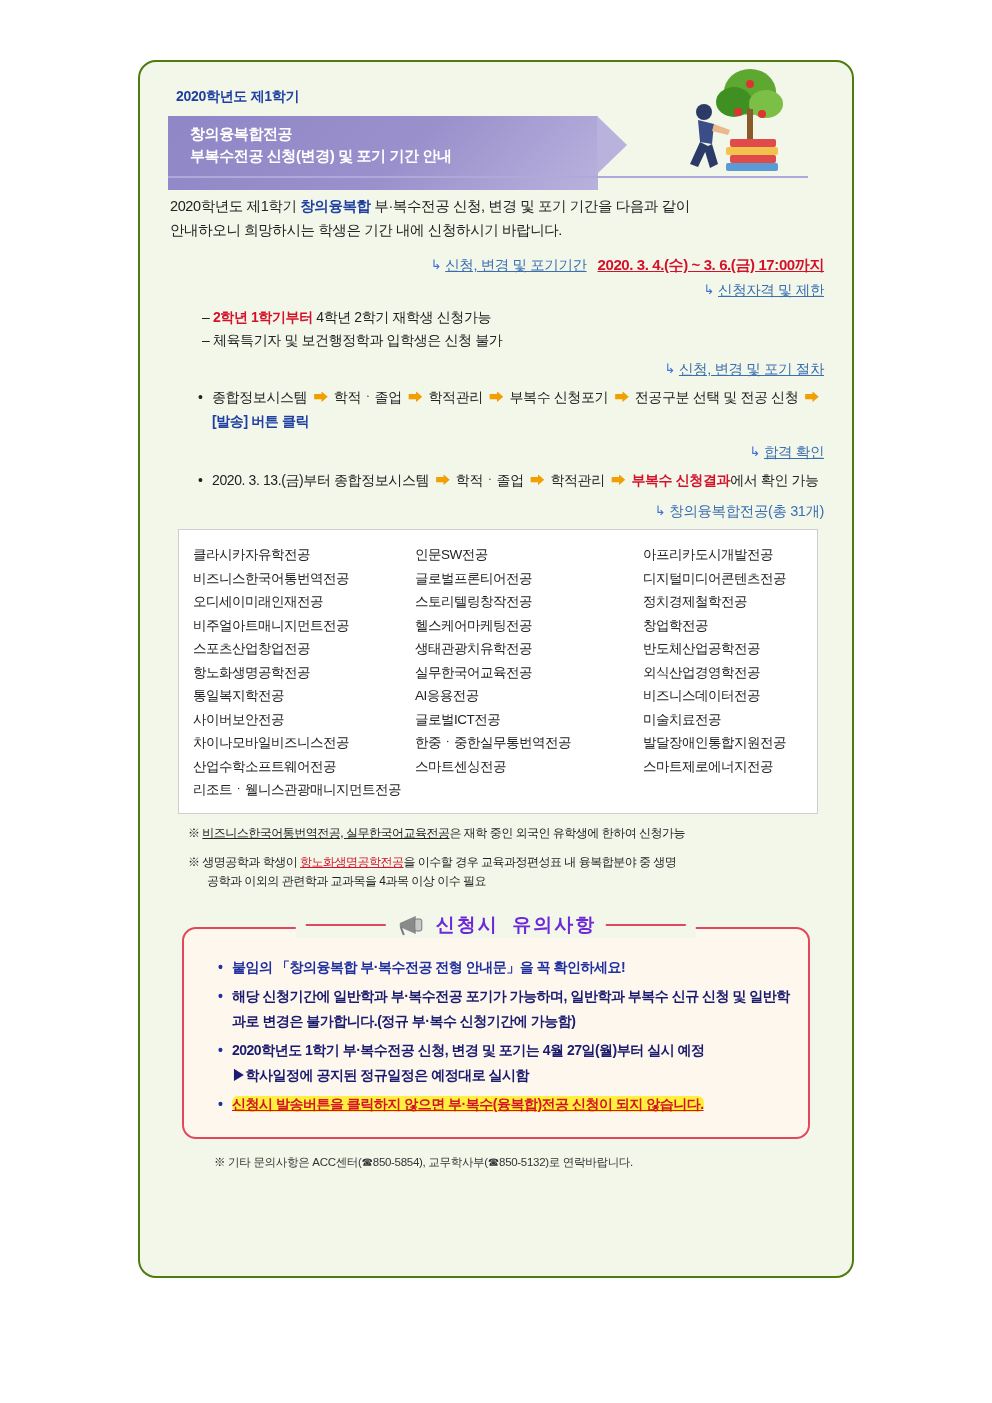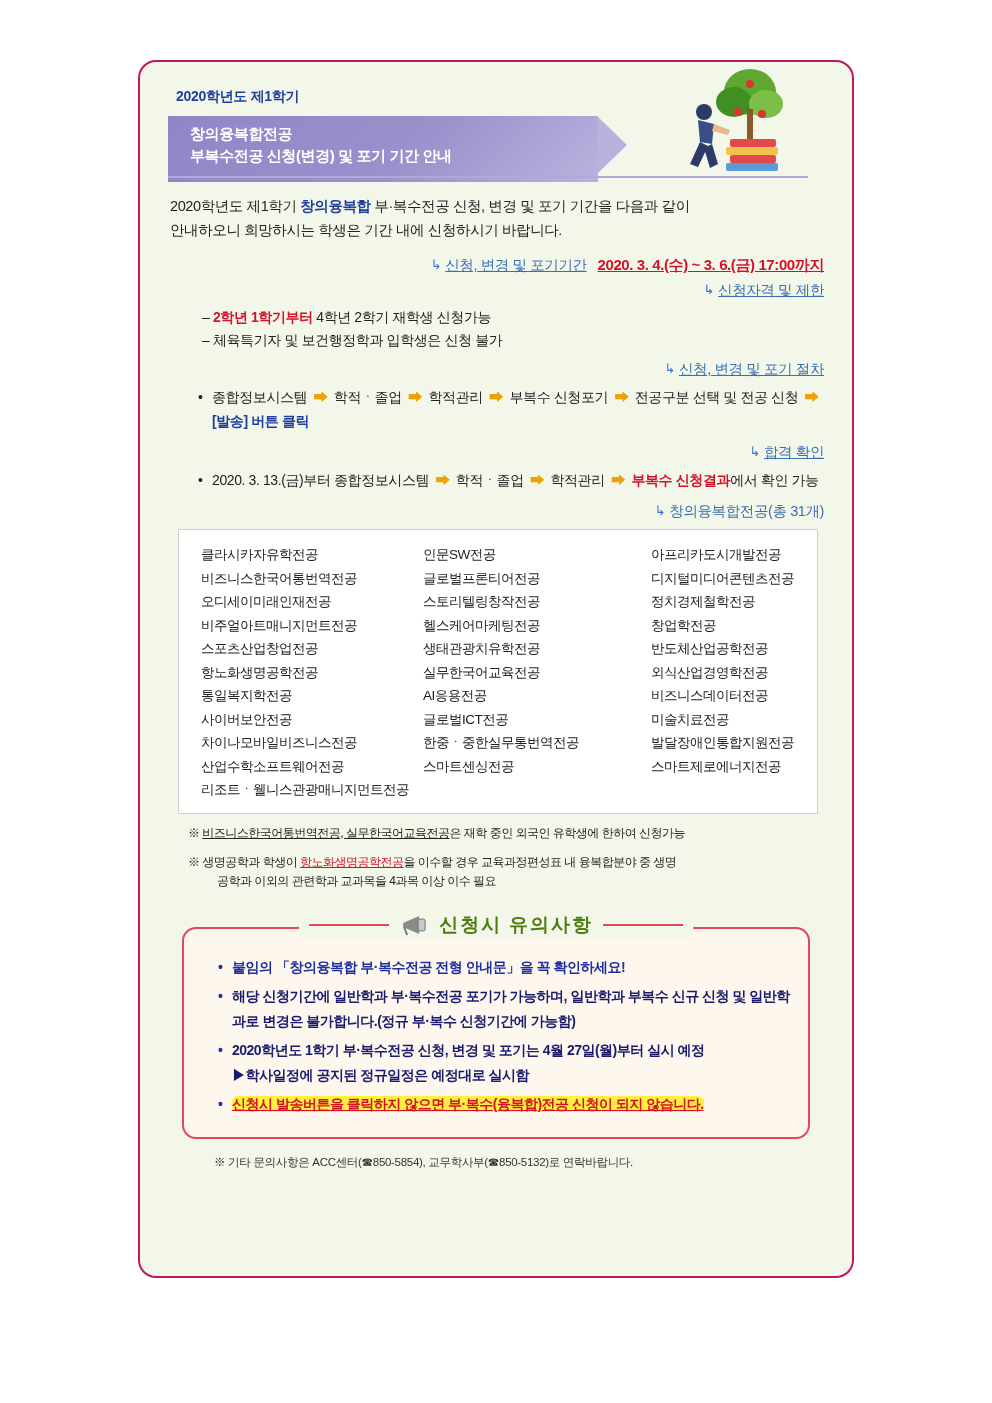--- a/index.html
+++ b/index.html
@@ -13,21 +13,21 @@
     font-family: "Liberation Sans", sans-serif;
     color: #222222;
     position: relative;
   }
   .page {
     position: absolute;
     left: 138px;
     top: 60px;
     width: 716px;
     height: 1218px;
-    border: 2px solid #be185d;
+    border: 2px solid #4d7c0f;
     border-radius: 18px;
     background: #f2f7ea;
     box-sizing: border-box;
     padding: 0;
   }
   .inner {
     padding: 26px 28px 10px 28px;
   }
 
   
@@ -41,21 +41,21 @@
   .banner-wrap {
     position: relative;
     height: 62px;
     margin-bottom: 16px;
   }
   .banner {
     position: absolute;
     left: 0;
     top: 0;
     width: 430px;
-    height: 66px;
+    height: 74px;
     background: linear-gradient(135deg, #8f86c6 0%, #9a90cc 55%, #b9b2dd 100%);
     color: #ffffff;
     box-sizing: border-box;
     padding: 7px 0 0 22px;
     font-size: 15px;
     font-weight: bold;
     line-height: 22px;
     letter-spacing: -0.4px;
   }
   .banner:after {
@@ -148,21 +148,21 @@
     color: #f0a000;
     font-weight: bold;
     padding: 0 3px;
   }
 
   
   .majors-box {
     margin: 8px 6px 6px 10px;
     border: 1px solid #cfcfcf;
     background: #ffffff;
-    padding: 14px 10px 12px 22px;
+    padding: 14px 10px 12px 14px;
   }
   .majors-grid {
     display: grid;
     grid-template-columns: 222px 228px 1fr;
     row-gap: 2px;
     font-size: 13.5px;
     line-height: 21.5px;
     letter-spacing: -0.5px;
   }
   .note {
@@ -194,25 +194,25 @@
     align-items: center;
     gap: 10px;
     white-space: nowrap;
   }
   .caution-title .line {
     width: 80px;
     height: 2px;
     background: #e2485c;
   }
   .caution-title .ttext {
-    color: #4d7c0f;
+    color: #6d28d9;
     font-size: 19px;
     font-weight: bold;
     letter-spacing: 2px;
-    font-family: Liberation Serif, serif;
+    font-family: Liberation Mono, monospace;
   }
   .caution ul {
     margin: 0;
     padding: 0 0 0 16px;
     list-style: none;
   }
   .caution li {
     position: relative;
     padding-left: 14px;
     font-size: 14px;
@@ -365,21 +365,21 @@
       </div>
     </div>
 
     <div class="note">
       <span>※</span>
       <span class="u">비즈니스한국어통번역전공, 실무한국어교육전공</span><span>은 재학 중인 외국인 유학생에 한하여 신청가능</span>
     </div>
     <div class="note">
       <span>※</span>
       <span>생명공학과 학생이 </span><span class="note-red">항노화생명공학전공</span><span>을 이수할 경우 교육과정편성표 내 융복합분야 중 생명</span><br>
-      <span style="margin-left:29px;">공학과 이외의 관련학과 교과목을 4과목 이상 이수 필요</span>
+      <span style="margin-left:19px;">공학과 이외의 관련학과 교과목을 4과목 이상 이수 필요</span>
     </div>
 
     <div class="caution">
       <div class="caution-title">
         <span class="line"></span>
         <svg width="30" height="24" viewBox="0 0 30 24">
           <path d="M4 10 L20 3 L20 21 L4 14 Z" fill="#8a8a8a"></path>
           <rect x="19" y="6" width="7" height="12" rx="2" fill="#c8c8c8" stroke="#777"></rect>
           <path d="M5 14 L8 22" stroke="#777" stroke-width="2" fill="none"></path>
         </svg>

